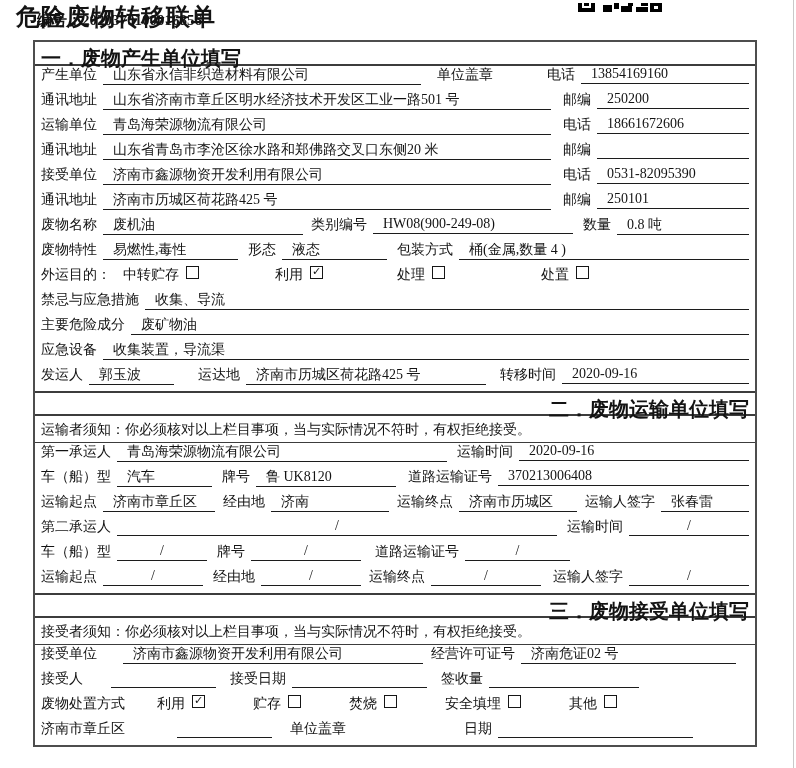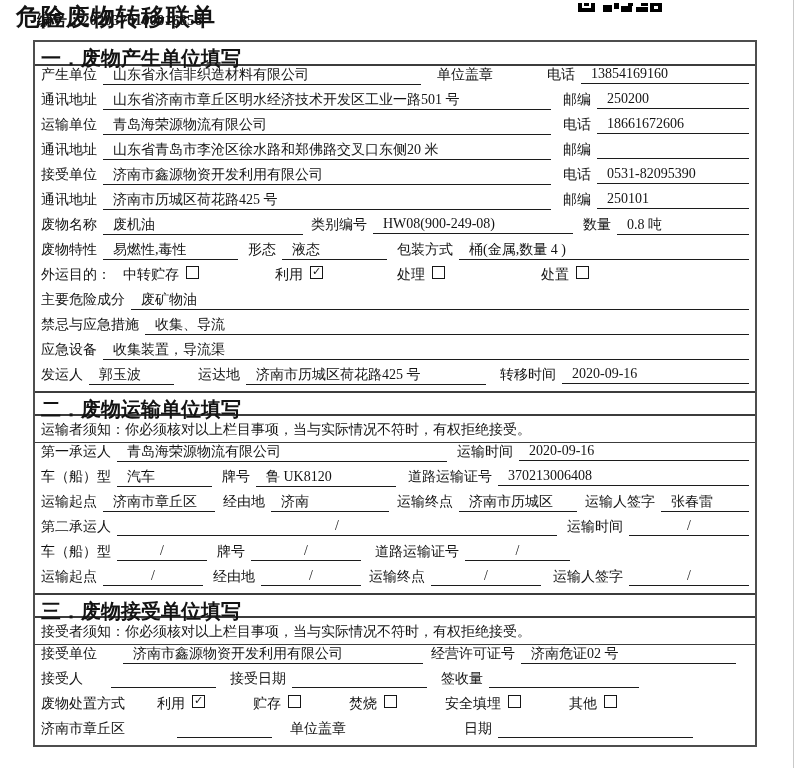--- a/index.html
+++ b/index.html
@@ -20,21 +20,21 @@
   }
   .form{
     position:absolute;left:33px;top:40px;width:724px;box-sizing:border-box;
     border:2px solid #4d4d4d;background:#fff;
   }
   .sec-h{
     height:24px;box-sizing:border-box;border-bottom:2px solid #3c3c3c;
     font-family:"Liberation Sans","DejaVu Sans",sans-serif;
     font-weight:bold;font-size:20px;padding:3px 6px 0 6px;
   }
-  .sec-h.mid{border-top:2px solid #3c3c3c;height:25px;}
+  .sec-h.mid{border-top:2px solid #3c3c3c;height:25px;text-align:right;}
   .note{height:27px;box-sizing:border-box;border-bottom:1.5px solid #3c3c3c;padding:5px 6px 0 6px;}
   .row{display:flex;align-items:flex-start;height:25px;box-sizing:border-box;padding:0 6px 3px 6px;}
   .lbl{white-space:nowrap;flex:0 0 auto;}
   .val{
     border-bottom:1px solid #1c1c1c;margin-left:6px;padding:0 4px 0 10px;
     white-space:nowrap;box-sizing:border-box;flex:0 0 auto;min-height:18px;overflow:hidden;
   }
   .fill{flex:1 1 auto;}
   .c{text-align:center;padding-left:4px;}
   .box{
@@ -145,26 +145,26 @@
       <span class="lbl ml12">中转贮存</span>
       <span class="box"></span>
       <span class="lbl ml76">利用</span>
       <span class="box"><span>✓</span></span>
       <span class="lbl ml74">处理</span>
       <span class="box"></span>
       <span class="lbl ml96">处置</span>
       <span class="box"></span>
     </div>
     <div class="row">
+      <span class="lbl">禁忌与应急措施</span>
+      <span class="val fill">收集、导流</span>
+    </div>
+    <div class="row">
       <span class="lbl">主要危险成分</span>
       <span class="val fill">废矿物油</span>
-    </div>
-    <div class="row">
-      <span class="lbl">禁忌与应急措施</span>
-      <span class="val fill">收集、导流</span>
     </div>
     <div class="row">
       <span class="lbl">应急设备</span>
       <span class="val fill">收集装置，导流渠</span>
     </div>
     <div class="row">
       <span class="lbl">发运人</span>
       <span class="val w85">郭玉波</span>
       <span class="lbl ml24">运达地</span>
       <span class="val w240">济南市历城区荷花路425 号</span>

